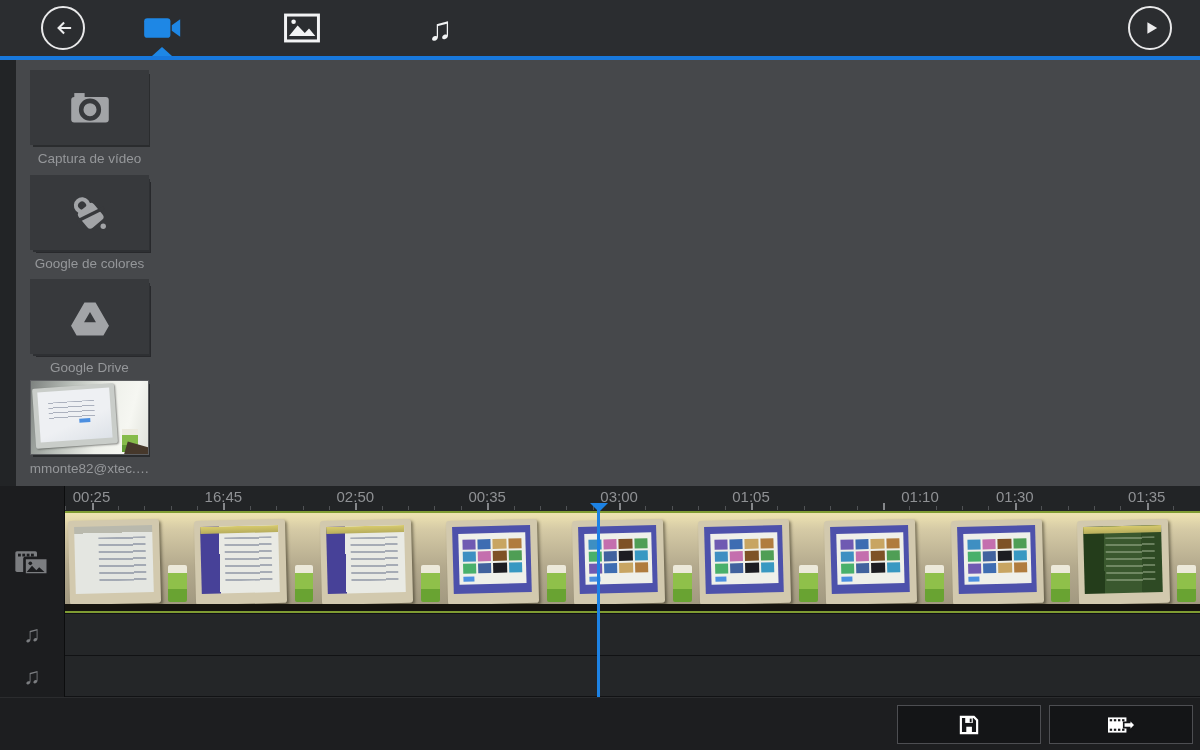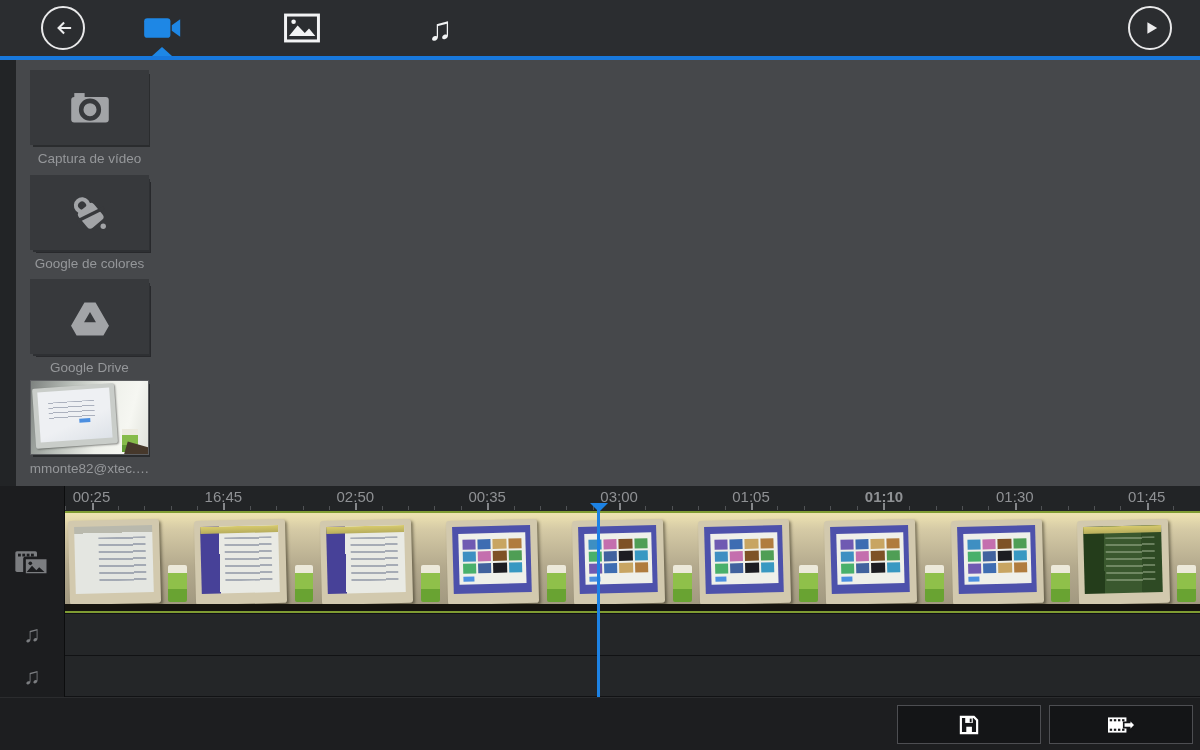--- a/index.html
+++ b/index.html
@@ -239,23 +239,23 @@
 </div>
 
 <div class="timeline">
   <div>
       <div class="ruler-label" style="left: 91.5px;">00:25</div>
       <div class="ruler-label" style="left: 223.4px;">16:45</div>
       <div class="ruler-label" style="left: 355.3px;">02:50</div>
       <div class="ruler-label" style="left: 487.2px;">00:35</div>
       <div class="ruler-label" style="left: 619.1px;">03:00</div>
       <div class="ruler-label" style="left: 751px;">01:05</div>
-      <div class="ruler-label" style="left: 884px; font-weight: bold;">01:10</div>
+      <div class="ruler-label" style="left: 920px;">01:10</div>
       <div class="ruler-label" style="left: 1014.8px;">01:30</div>
-      <div class="ruler-label" style="left: 1146.7px;">01:45</div>
+      <div class="ruler-label" style="left: 1146.7px;">01:35</div>
       <div class="tick minor" style="left: 65.12px;"></div>
       <div class="tick major" style="left: 91.5px;"></div>
       <div class="tick minor" style="left: 117.88px;"></div>
       <div class="tick minor" style="left: 144.26px;"></div>
       <div class="tick minor" style="left: 170.64px;"></div>
       <div class="tick minor" style="left: 197.02px;"></div>
       <div class="tick major" style="left: 223.4px;"></div>
       <div class="tick minor" style="left: 249.78px;"></div>
       <div class="tick minor" style="left: 276.16px;"></div>
       <div class="tick minor" style="left: 302.54px;"></div>

